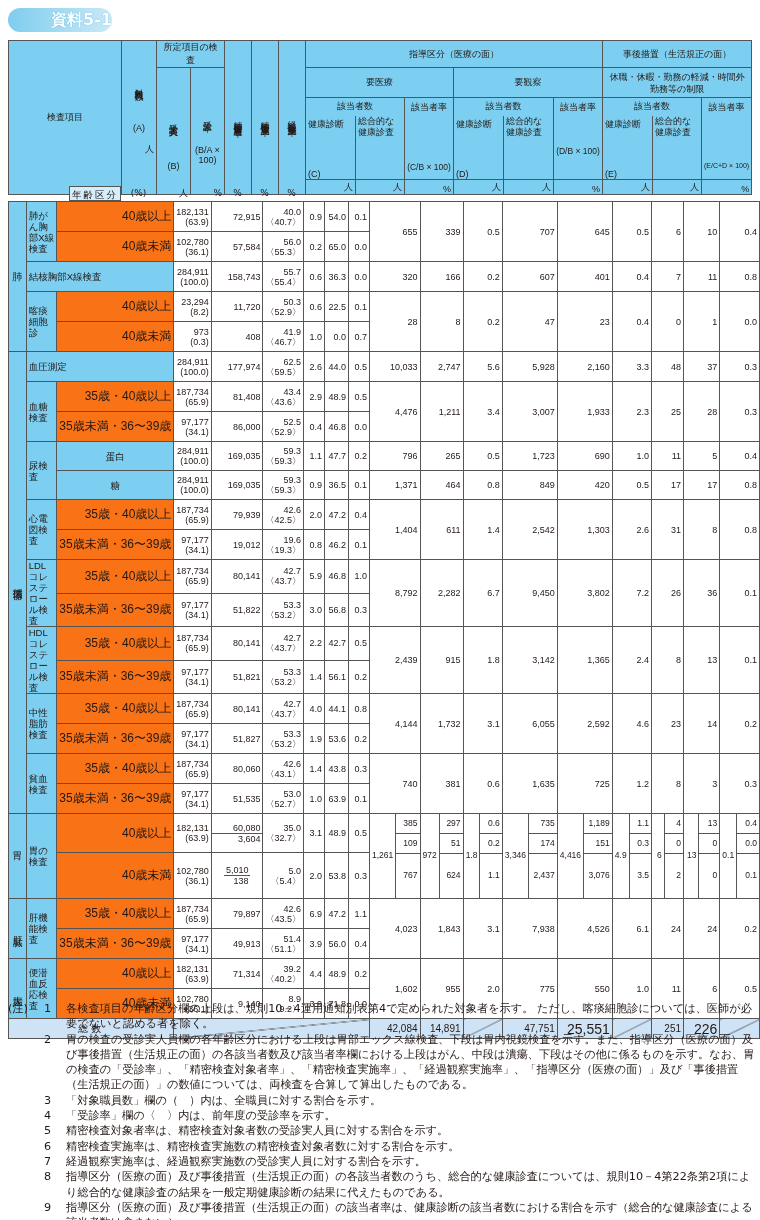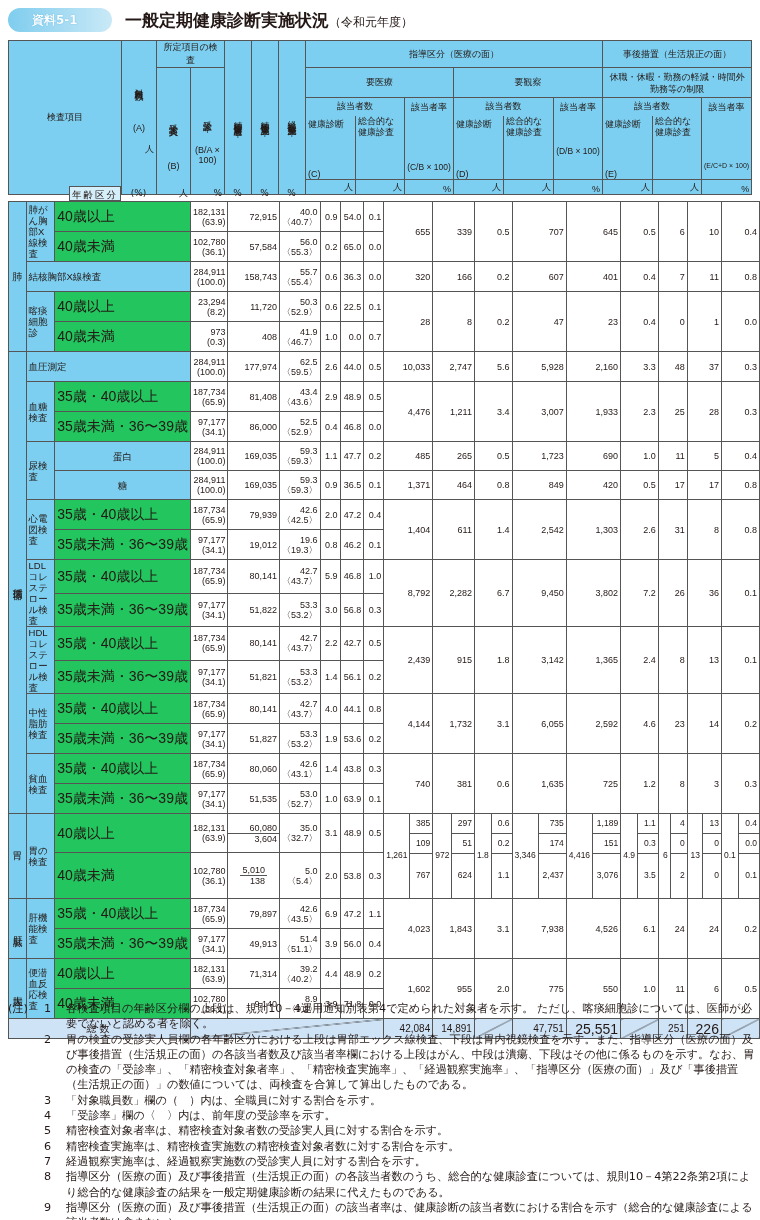--- a/index.html
+++ b/index.html
@@ -1,47 +1,46 @@
 <!DOCTYPE html>
 <html><head>
 <meta charset="utf-8">
 <style>
   html,body{margin:0;padding:0;background:#fff;}
   body{width:760px;height:1220px;overflow:hidden;font-family:"DejaVu Sans","Liberation Sans",sans-serif;color:#231815;position:relative;}
   .title-bar{position:absolute;left:8px;top:8px;height:26px;width:740px;}
-  .badge{position:absolute;left:0;top:0;width:104px;height:24px;background:linear-gradient(90deg,#7fcdee,#c9e9f7);border-radius:12px;color:#fff;font-weight:bold;font-size:12px;line-height:24px;text-indent:24px;letter-spacing:0px;}
+  .badge{position:absolute;left:0;top:0;width:104px;height:24px;background:linear-gradient(90deg,#7fcdee,#c9e9f7);border-radius:12px;color:#fff;font-weight:bold;font-size:16px;line-height:24px;text-indent:24px;letter-spacing:0px;text-align:right;}
   .badge .txt{color:#fff;text-shadow:0 0 1px #2a9fd6;}
   .title{position:absolute;left:117px;top:1px;font-size:17px;font-weight:bold;line-height:22px;}
   .subtitle{font-size:12px;font-weight:normal;}
   table.main{position:absolute;left:8px;top:40px;border-collapse:collapse;table-layout:fixed;font-size:9px;font-family:"Liberation Sans","DejaVu Sans",sans-serif;}
   table.main td{border:1px solid #555;padding:0 2px;overflow:hidden;}
   .hd{background:#7ccff0;}
   .tot{background:#cfe3f6;}
   .cat{background:#7ccff0;text-align:center;font-size:10px;}
   .item{background:#7ccff0;font-size:9.5px;line-height:11px;}
-  .age{background:#22c55e;font-size:14px;line-height:11px;white-space:nowrap;}
+  .age{background:#f97316;font-size:12px;line-height:11px;white-space:nowrap;text-align:right;}
   .num{text-align:right;white-space:nowrap;line-height:10px;}
   .ctr{text-align:center;}
   .vt{writing-mode:vertical-rl;text-orientation:upright;letter-spacing:1px;line-height:12px;margin:0 auto;}
   .unit{text-align:right;vertical-align:bottom;}
   .diag2{background:#cfe3f6 linear-gradient(to bottom right, transparent calc(50% - 0.6px), #333 50%, transparent calc(50% + 0.6px));}
   .notes{position:absolute;left:8px;top:1001px;width:748px;font-size:11.2px;line-height:15.3px;font-family:"DejaVu Sans",sans-serif;}
   .note{display:flex;}
   .note .lbl{width:34px;flex:none;}
   .note .no{width:22px;flex:none;text-align:left;padding-left:2px;}
   .note .body{flex:1;}
   .hsmall{font-size:8.5px;}
   .st{font-size:8.5px;line-height:9.5px;}
 </style>
 </head>
 <body>
 
 <div class="title-bar">
   <div class="badge"><span class="txt">資料5-1</span></div>
-  <div class="title"><span>一般定期健康診断実施状況</span><span class="subtitle">（令和元年度）</span></div>
 </div>
 
 <table class="main">
   <colgroup>
     <col style="width:19px">
       <col style="width:42px">
       <col style="width:52px">
     <col style="width:35px">
       <col style="width:34px">
       <col style="width:34px">
@@ -371,21 +370,21 @@
           <div>(100.0)</div>
         </td>
     <td class="num">169,035</td>
     <td class="num">
           <div>59.3</div>
           <div>〈59.3〉</div>
         </td>
     <td class="num">1.1</td>
     <td class="num">47.7</td>
     <td class="num">0.2</td>
-    <td class="num" colspan="2">485</td>
+    <td class="num" colspan="2">796</td>
     <td class="num" colspan="2">265</td>
     <td class="num" colspan="2">0.5</td>
     <td class="num" colspan="2">1,723</td>
     <td class="num" colspan="2">690</td>
     <td class="num" colspan="2">1.0</td>
     <td class="num" colspan="2">11</td>
     <td class="num" colspan="2">5</td>
     <td class="num" colspan="2">0.4</td>
   </tr>
   <tr style="height:29px">

